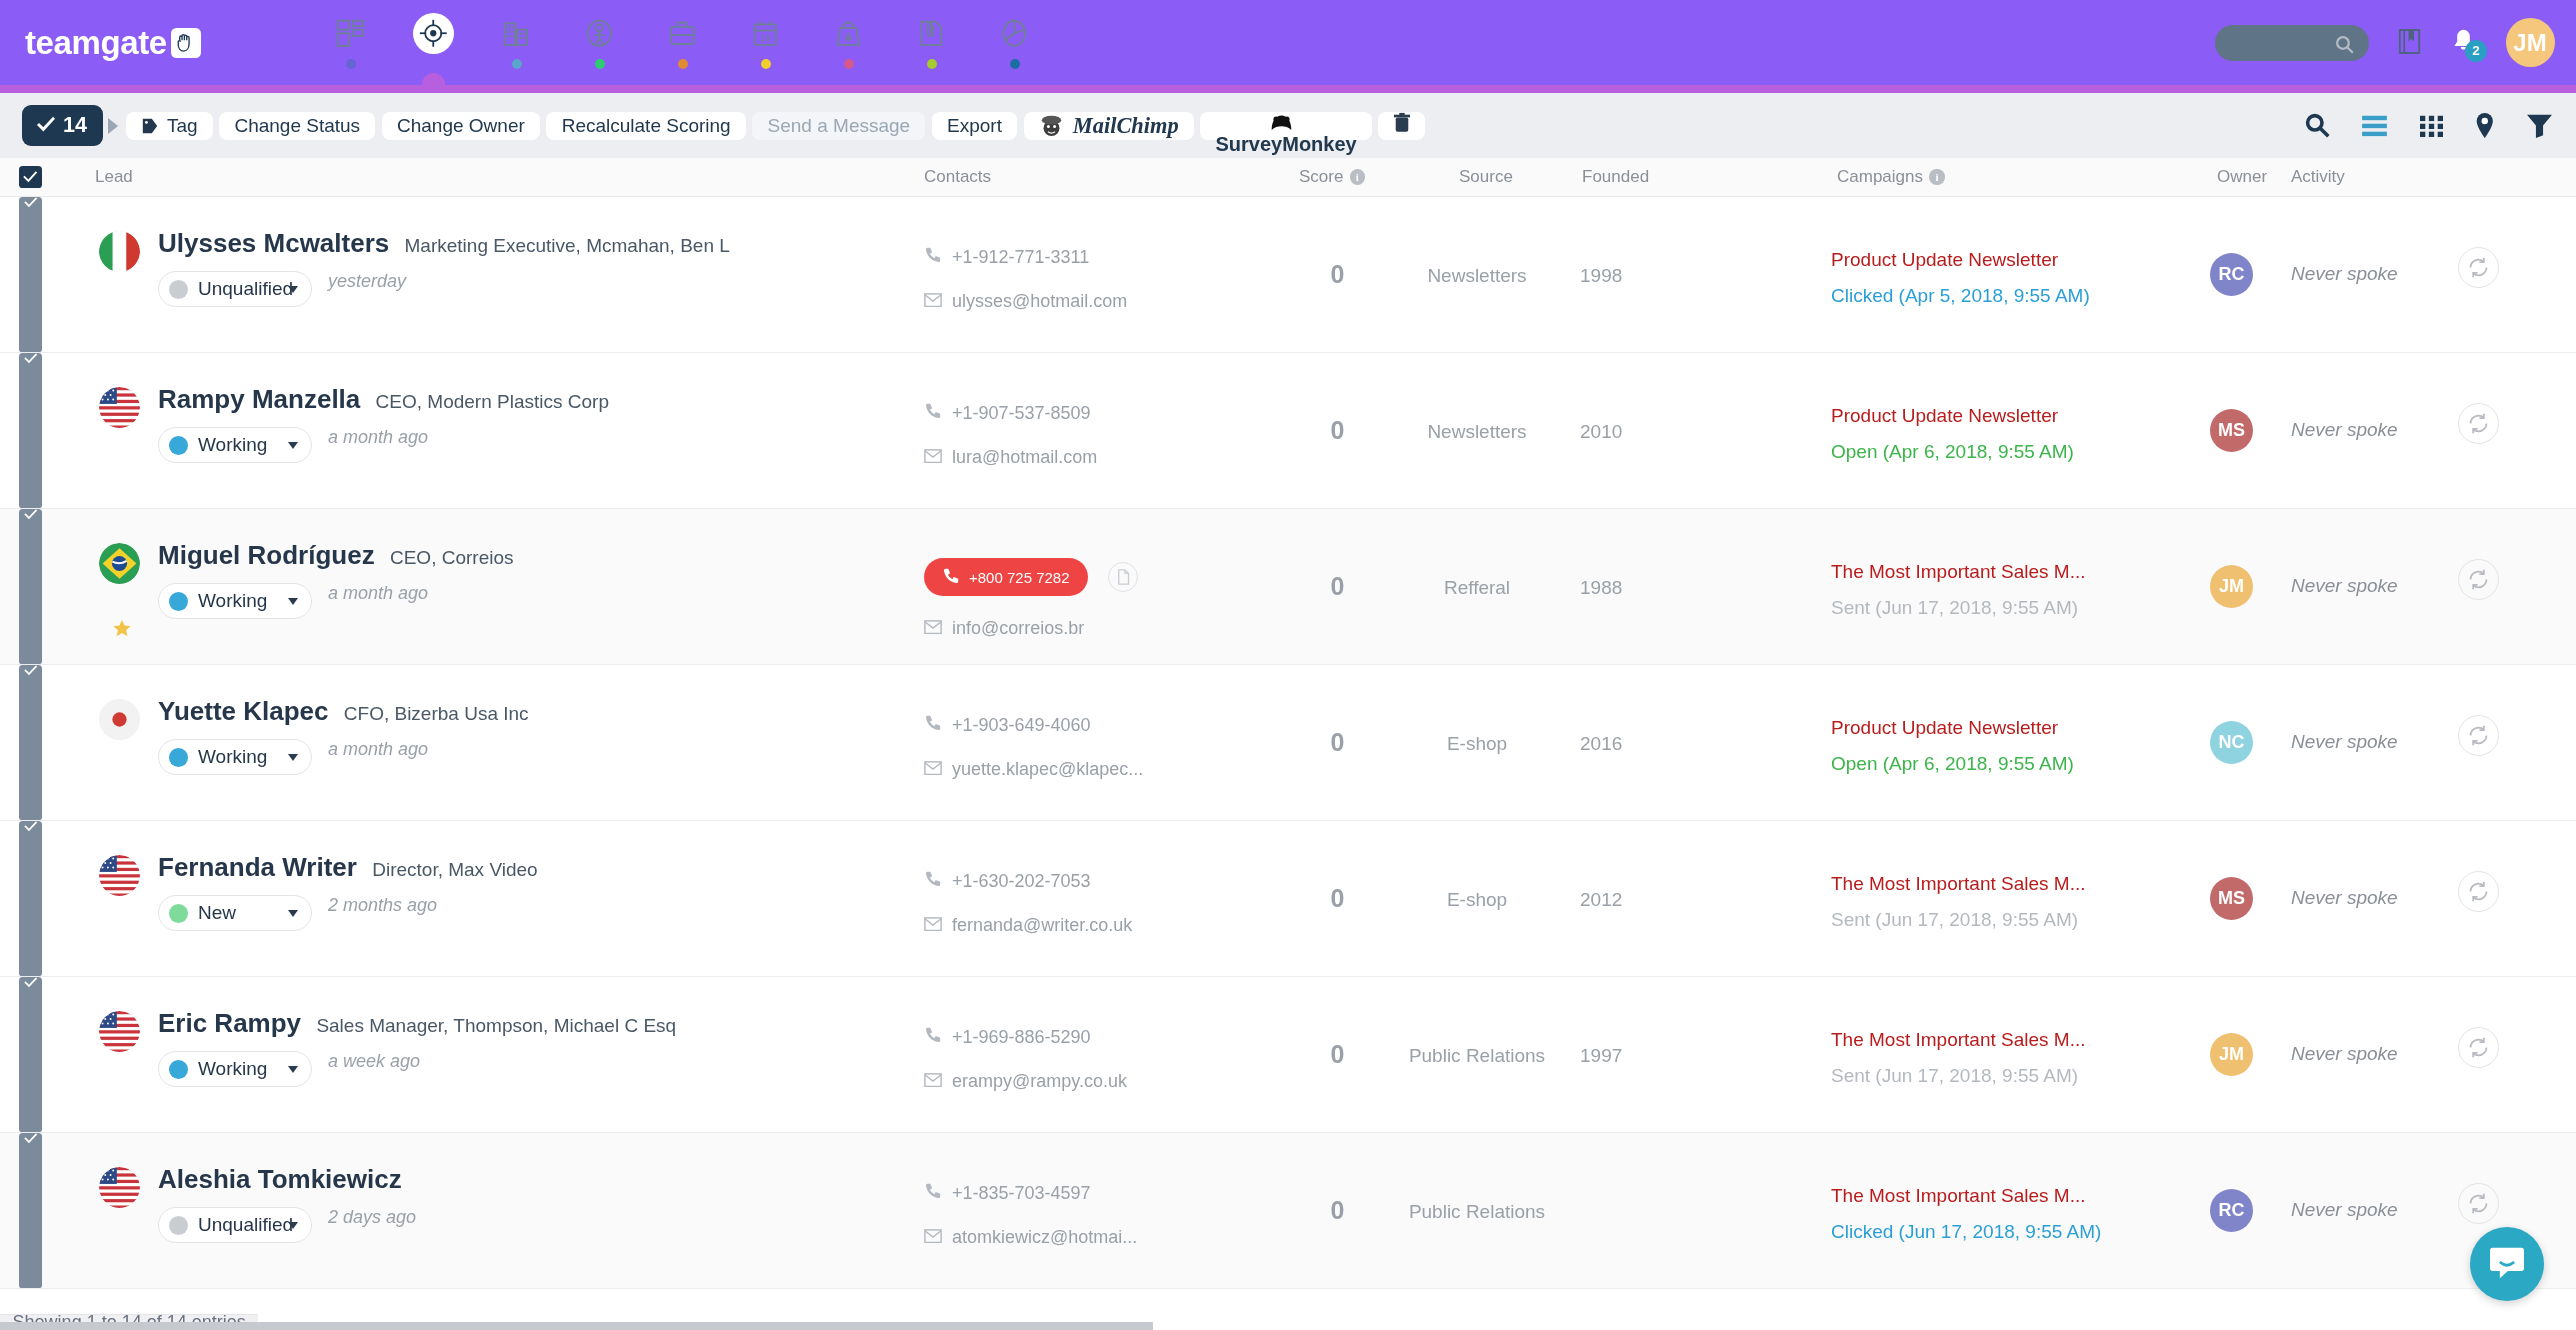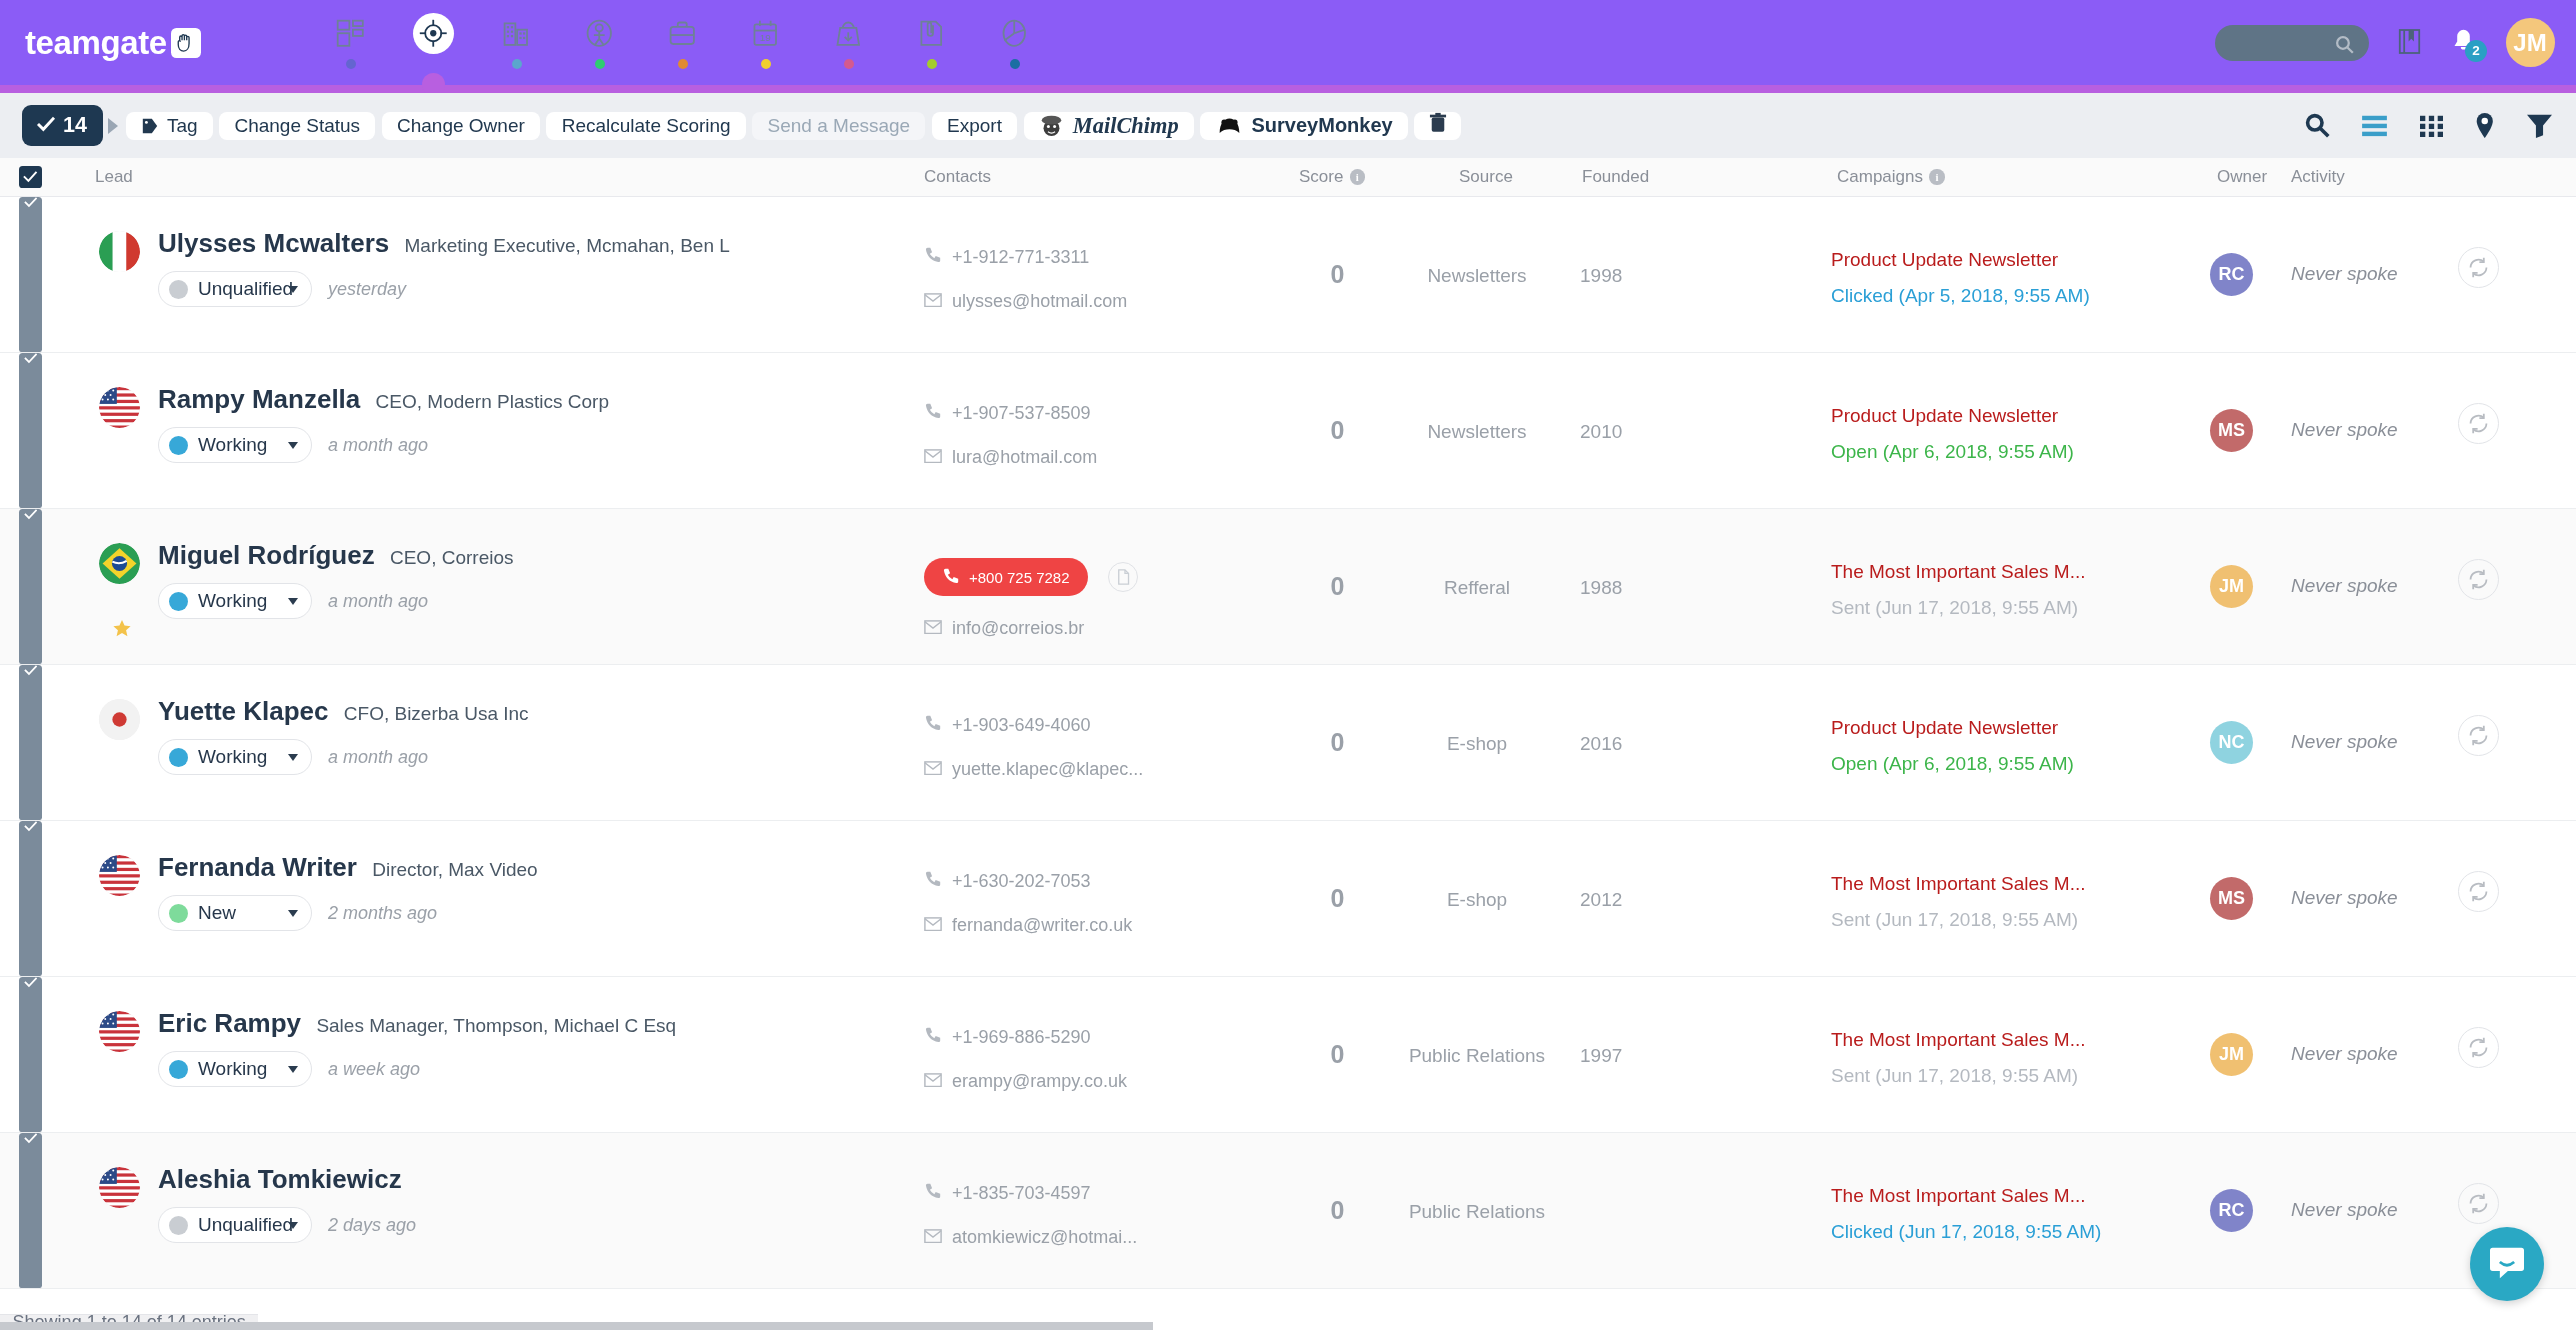--- a/index.html
+++ b/index.html
@@ -142,21 +142,21 @@
     display: flex; align-items: center;
     padding: 0 15.3px;
     margin-right: 6.3px;
     white-space: nowrap;
     cursor: pointer;
     text-align: right;
   }
   .tbtn.disabled { color: #9aa8b6; background:#f4f5f8; cursor: default; }
   .tbtn .tagic { margin-right: 8px; display:flex; }
   .tbtn .logoic { margin-right: 9px; display:flex; }
-  .tbtn.logo { font-size: 20px; font-weight: 600; }
+  .tbtn.logo { font-size: 20px; font-weight: 600; flex-direction: column; }
   .tbtn.mailchimp { font-family: "Liberation Serif", serif; font-style: italic; font-size: 22.4px; font-weight: 700; }
   .tbtn.trash { padding: 0 13.5px; }
 
   .tool-right {
     position: absolute; right: 23px; top: 0; height: 65px;
     display: flex; align-items: center; gap: 30.5px;
   }
   .tool-right .ic { cursor: pointer; display:flex; }
 
   
@@ -207,21 +207,21 @@
     background: #f0f0f0;
   }
   .flag svg { display:block; }
   .leadline { margin-left: 97px; display: flex; align-items: baseline; gap: 15.3px; }
   .leadname {
     font-size: 26px; font-weight: 700; color: #26374b;
     white-space: nowrap; cursor: pointer;
   }
   .leadtitle { font-size: 19px; color: #4a5866; white-space: nowrap; }
 
-  .statusrow { margin-left: 97px; margin-top: 12.6px; display:flex; align-items:center; gap: 16px; }
+  .statusrow { margin-left: 97px; margin-top: 12.6px; display:flex; gap: 16px; }
   .statuspill {
     width: 154px; height: 36px;
     border: 0.9px solid #e2e4e8;
     border-radius: 19px;
     background: #fff;
     display:flex; align-items:center;
     padding: 0 12.6px 0 10px;
     cursor: pointer;
     position: relative;
   }

